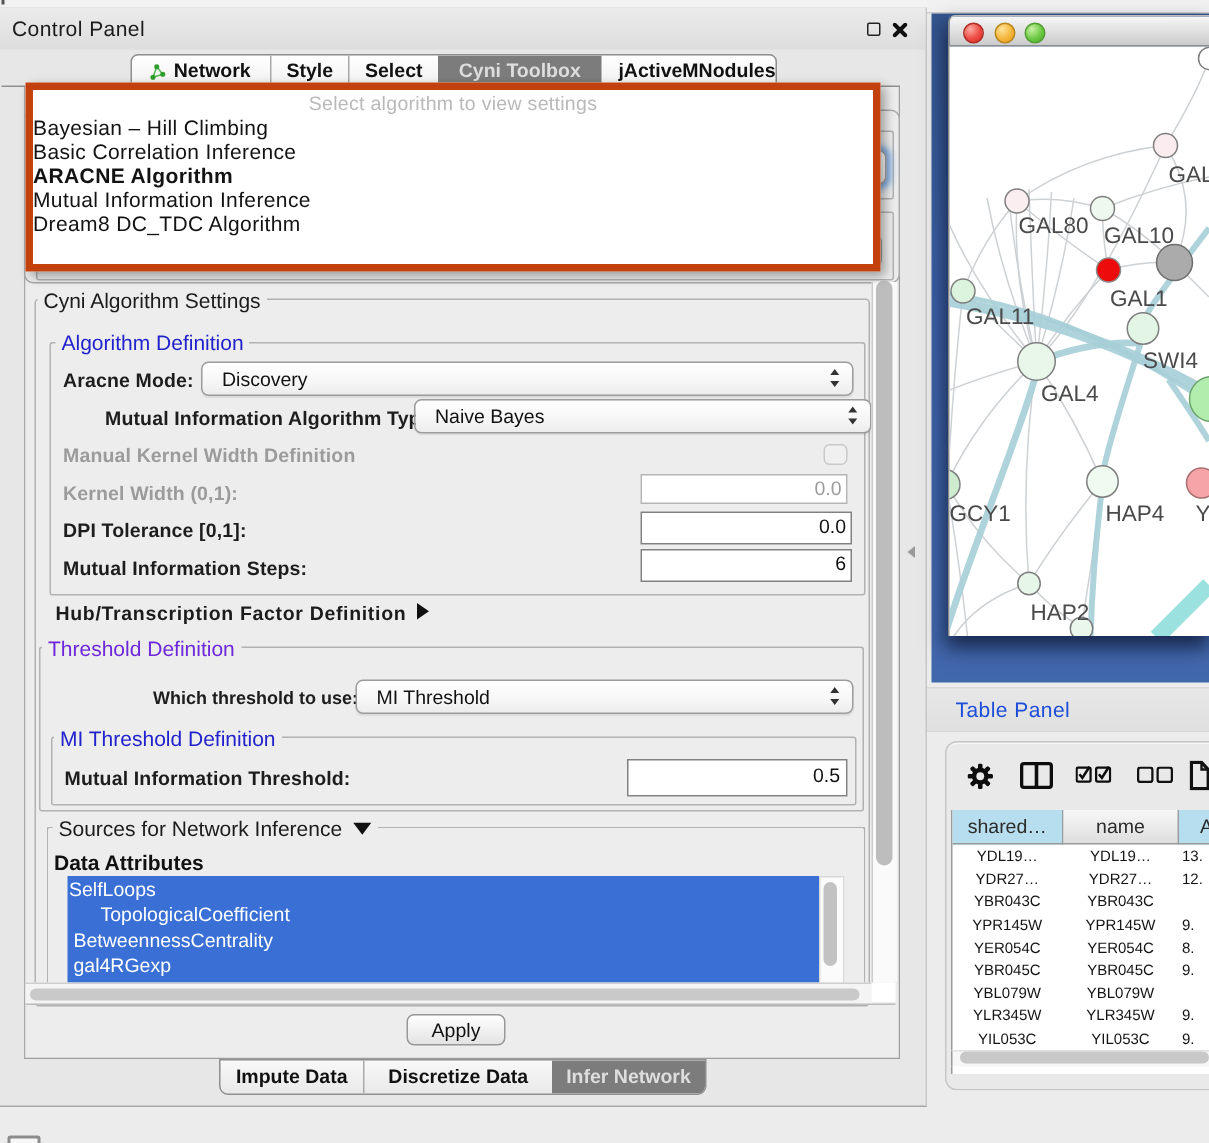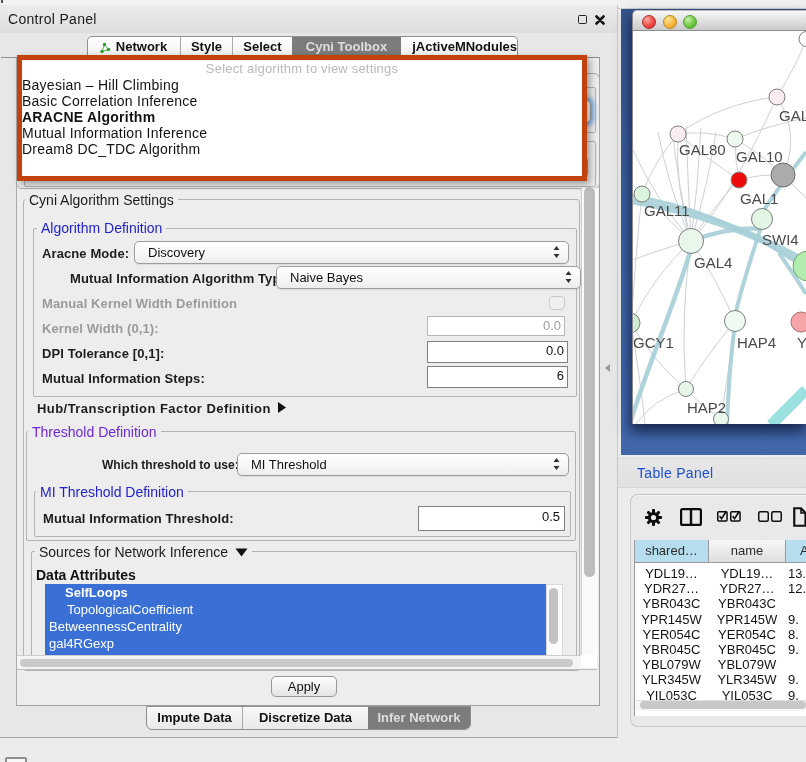--- a/index.html
+++ b/index.html
@@ -159,21 +159,21 @@
 
 <div class="gbox" style="left:31px;top:551px;width:544px;height:117px;border-bottom:none;"></div>
 <div class="gtitle" style="left:35px;top:544px;color:#1c1c1c;">Sources for Network Inference
   <svg width="13" height="9" viewBox="0 0 13 9" style="margin-left:3px;">
       <path d="M0.5 0.5 L12.5 0.5 L6.5 8.5 Z" fill="#111"></path>
     </svg>
 </div>
 <div class="abs" style="left:36px;top:567px;font-size:14px;font-weight:bold;color:#111;">Data Attributes</div>
 
 <div class="abs" style="left:45px;top:584px;width:501px;height:74px;background:#3a70d6;overflow:hidden;font-size:13px;">
-  <div class="pitem" style="height:17px;line-height:17px;color:#fff;padding-left:20px;font-weight:bold;">SelfLoops</div>
+  <div class="pitem" style="height:17px;line-height:17px;color:#fff;padding-left:1px;">SelfLoops</div>
   <div class="pitem" style="height:17px;line-height:17px;color:#fff;padding-left:22px;">TopologicalCoefficient</div>
   <div class="pitem" style="height:17px;line-height:17px;color:#fff;padding-left:4px;">BetweennessCentrality</div>
   <div class="pitem" style="height:17px;line-height:17px;color:#fff;padding-left:4px;">gal4RGexp</div>
   <div class="pitem" style="height:17px;line-height:17px;color:#fff;padding-left:4px;"></div>
 </div>
 <div class="abs" style="left:546px;top:584px;width:15px;height:74px;background:#fbfbfb;border:1px solid #d9d9d9;"></div>
 <div class="abs" style="left:549px;top:588px;width:9px;height:56px;background:#c2c2c2;border-radius:5px;"></div>
 
 <div class="abs" style="left:17px;top:655px;width:564px;height:13px;background:#f4f4f4;
      border-top:1px solid #cecece;"></div>
@@ -355,21 +355,21 @@
 <div class="abs" style="left:635px;top:540px;width:73px;height:22px;background:#b7deee;
      border-right:1px solid #9a9a9a;border-bottom:1px solid #9a9a9a;
      font-size:13px;color:#2b2b2b;text-align:center;line-height:22px;">shared…</div>
 <div class="abs" style="left:709px;top:540px;width:76px;height:22px;
      background:linear-gradient(#f7f7f7,#dedede);border-right:1px solid #9a9a9a;
      border-bottom:1px solid #9a9a9a;font-size:13px;color:#2b2b2b;text-align:center;line-height:22px;">name</div>
 <div class="abs" style="left:786px;top:540px;width:20px;height:22px;background:#b7deee;
      border-bottom:1px solid #9a9a9a;font-size:13px;color:#2b2b2b;padding-left:14px;line-height:22px;">A</div>
 
 <div class="abs" id="trows" style="left:635px;top:563px;width:171px;height:177px;overflow:hidden;
-     font-size:13px;color:#141414;border-radius:21px;">
+     font-size:10px;color:#141414;border-radius:21px;">
 <div style="position:absolute;top:3.0px;left:0;width:73px;text-align:center;">YDL19…</div>
     <div style="position:absolute;top:3.0px;left:74px;width:76px;text-align:center;">YDL19…</div>
     <div style="position:absolute;top:3.0px;left:153px;width:30px;">13.</div>
 <div style="position:absolute;top:18.2px;left:0;width:73px;text-align:center;">YDR27…</div>
     <div style="position:absolute;top:18.2px;left:74px;width:76px;text-align:center;">YDR27…</div>
     <div style="position:absolute;top:18.2px;left:153px;width:30px;">12.</div>
 <div style="position:absolute;top:33.4px;left:0;width:73px;text-align:center;">YBR043C</div>
     <div style="position:absolute;top:33.4px;left:74px;width:76px;text-align:center;">YBR043C</div>
     <div style="position:absolute;top:33.4px;left:153px;width:30px;"></div>
 <div style="position:absolute;top:48.6px;left:0;width:73px;text-align:center;">YPR145W</div>

